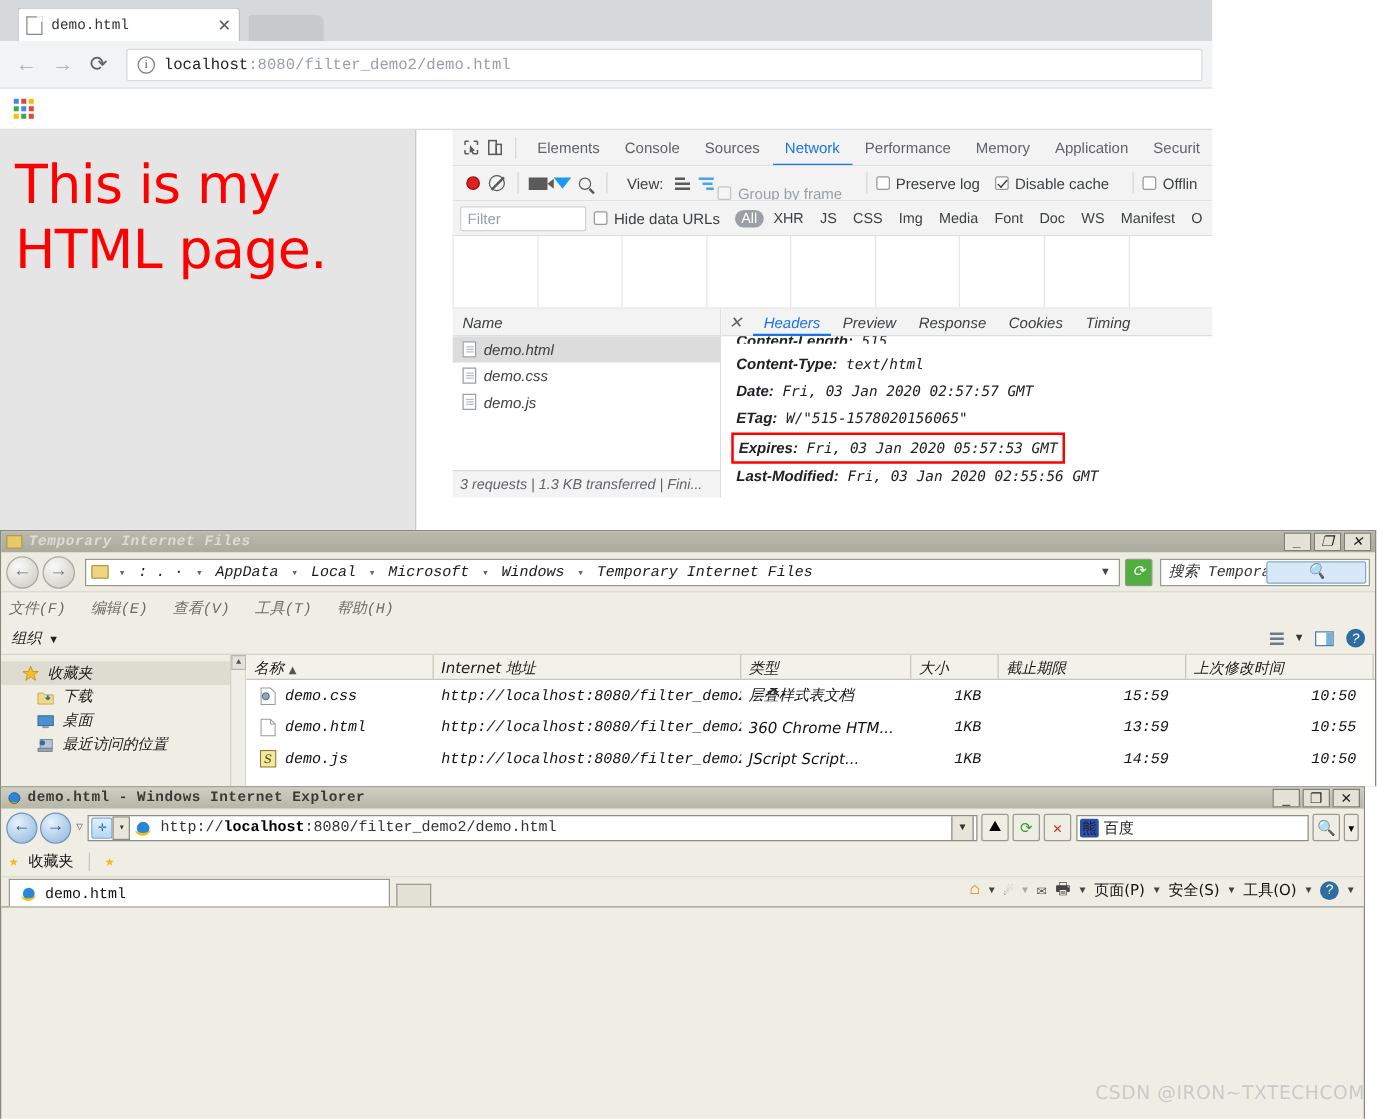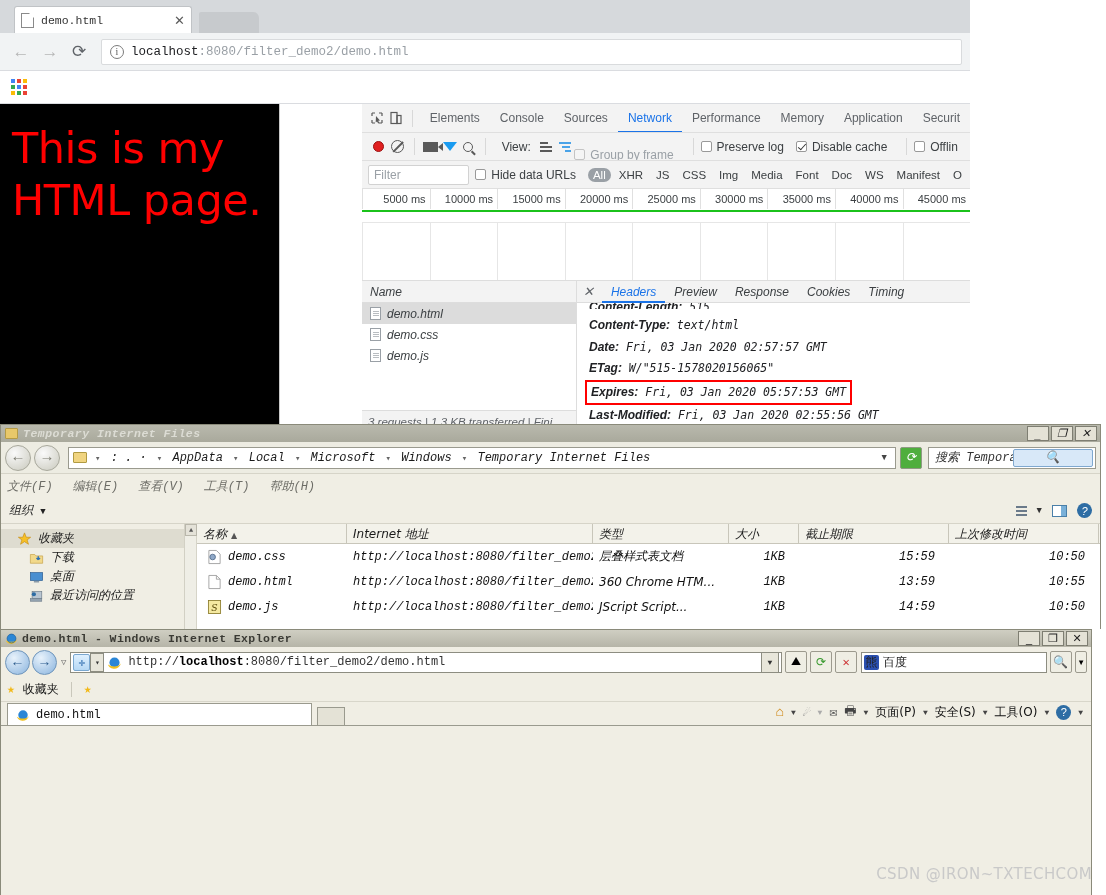--- a/index.html
+++ b/index.html
@@ -81,22 +81,22 @@
     display:flex; align-items:center; padding-left:11px;
   }
   .apps-grid{
     width:16px;height:16px;display:grid;
     grid-template-columns:repeat(3,4px);grid-template-rows:repeat(3,4px);
     gap:2px;
   }
   .apps-grid i{ display:block;width:4px;height:4px; }
 
   .chrome-page{
-    position:absolute; left:0; top:104px; width:280px; height:326px;
-    background:#000000; border-right:1px solid #c9c9c9;
+    position:absolute; left:0; top:104px; width:333px; height:326px;
+    background:#e5e5e5; border-right:1px solid #c9c9c9;
   }
   .page-h1{
     color:#ff0000; font-family:"DejaVu Sans", sans-serif; font-weight:400;
     font-size:43px; line-height:1.22; margin:18px 0 0 12px; letter-spacing:-0.5px;
   }
 
   
   #devtools{
     position:absolute; left:334px; top:104px; width:636px; height:326px;
     background:#fff; font-size:12px; color:#3c4043;padding-left:28px;
@@ -581,34 +581,20 @@
       <span class="pill">CSS</span>
       <span class="pill">Img</span>
       <span class="pill">Media</span>
       <span class="pill">Font</span>
       <span class="pill">Doc</span>
       <span class="pill">WS</span>
       <span class="pill">Manifest</span>
       <span class="pill">O</span>
     </div>
 
-    <div class="dt-overview">
-      <div class="ov-ticks">
-        <div class="ov-tick">5000 ms</div>
-        <div class="ov-tick">10000 ms</div>
-        <div class="ov-tick">15000 ms</div>
-        <div class="ov-tick">20000 ms</div>
-        <div class="ov-tick">25000 ms</div>
-        <div class="ov-tick">30000 ms</div>
-        <div class="ov-tick">35000 ms</div>
-        <div class="ov-tick">40000 ms</div>
-        <div class="ov-tick">45000 ms</div>
-      </div>
-      <div class="ov-greenline"></div>
-    </div>
     <div class="dt-bands">
       <div></div>
         <div></div>
         <div></div>
         <div></div>
         <div></div>
         <div></div>
         <div></div>
         <div></div>
         <div></div>

